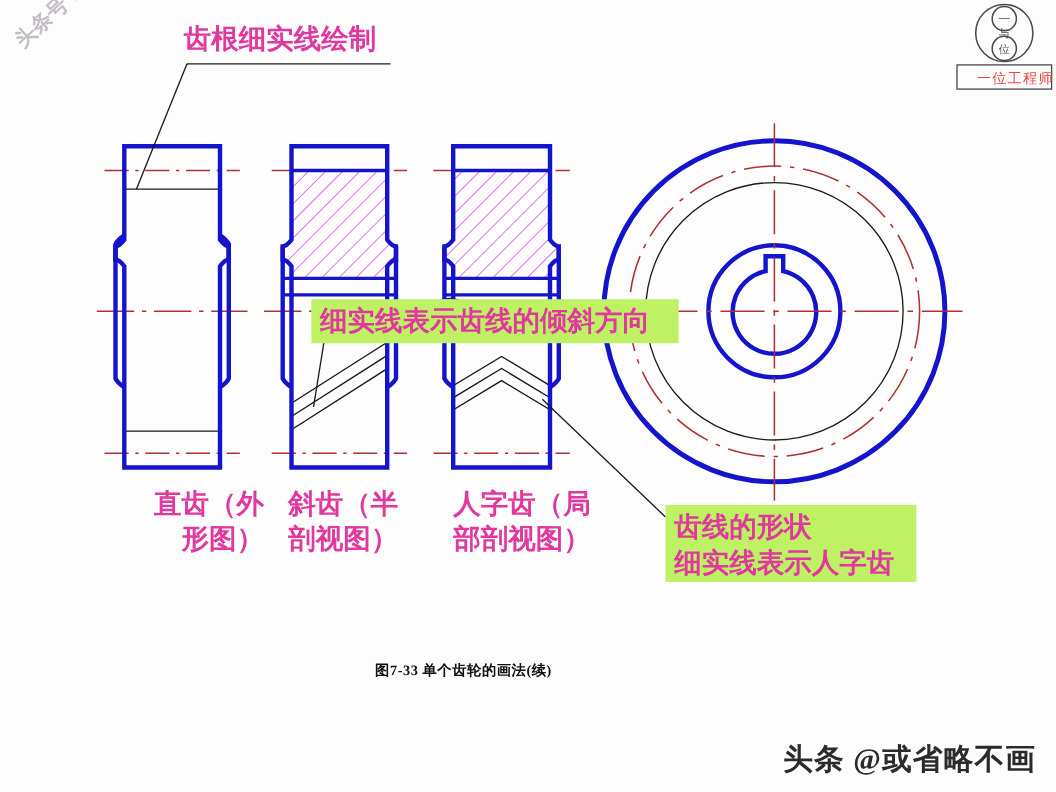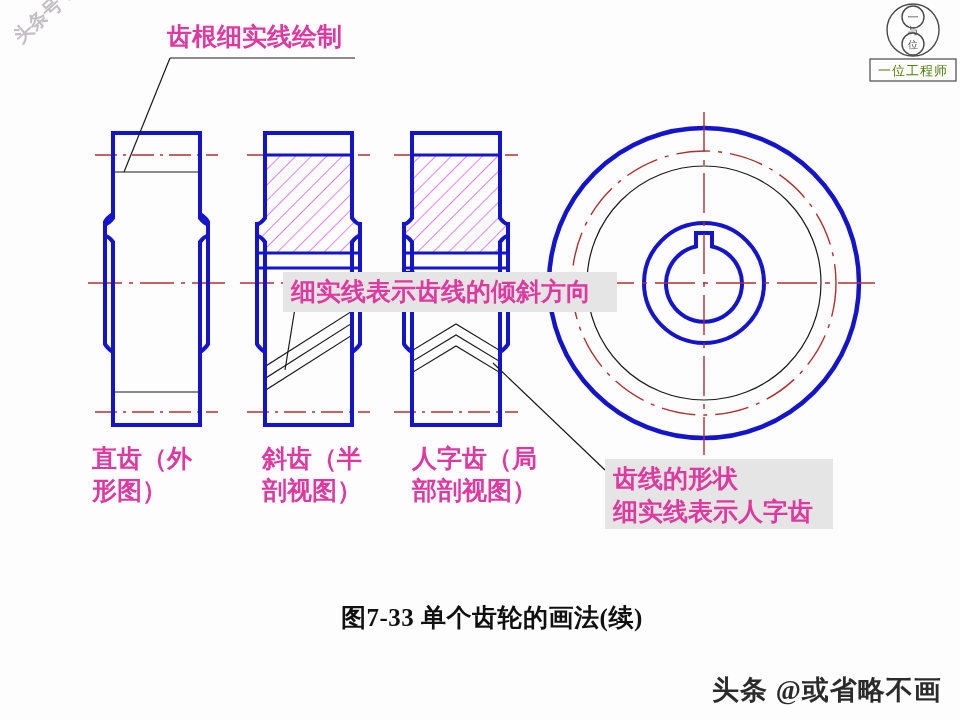--- a/index.html
+++ b/index.html
@@ -36,57 +36,57 @@
     text-align: center;
   }
   .callout-text {
     color: #e0389f;
     font-family: "Liberation Serif", "DejaVu Serif", serif;
     font-weight: bold;
     font-size: 25px;
   }
   .callout-box {
     position: absolute;
-    background: #e5e5e5;
+    background: #bef264;
     padding: 3px 8px 4px 8px;
     box-sizing: border-box;
   }
   .label {
     position: absolute;
     color: #e0389f;
     font-family: "Liberation Serif", "DejaVu Serif", serif;
     font-weight: bold;
     font-size: 25px;
     line-height: 1.28;
     white-space: pre-line;
   }
   .caption {
     position: absolute;
     color: #101010;
     font-family: "Liberation Serif", "DejaVu Serif", serif;
     font-weight: bold;
-    font-size: 25px;
+    font-size: 13px;
     letter-spacing: 0.5px;
   }
   .logo-box {
     position: absolute;
     left: 868px;
     top: 2px;
     width: 90px;
     height: 82px;
   }
   .logo-caption {
     position: absolute;
     left: 0;
     top: 60px;
     width: 90px;
-    text-align: center;
+    text-align: right;
     font-family: "Liberation Serif", "DejaVu Serif", serif;
     font-size: 13px;
-    color: #4d7c0f;
+    color: #ef4444;
     letter-spacing: 1px;
   }
   .wm-diag {
     position: absolute;
     left: 8px;
     top: 30px;
     color: #b9b2bb;
     font-family: "Liberation Serif", "DejaVu Serif", serif;
     font-size: 19px;
     font-weight: bold;
@@ -267,21 +267,21 @@
 
   <div class="callout-box" style="left:283px; top:272px; width:334px; height:40px;">
     <span class="callout-text">细实线表示齿线的倾斜方向</span>
   </div>
 
   <div class="callout-box" style="left:605px; top:459px; width:228px; height:70px;">
     <div class="callout-text">齿线的形状</div>
     <div class="callout-text">细实线表示人字齿</div>
   </div>
 
-  <div class="label" style="left:92px; top:443px; width:120px;">直齿（外
+  <div class="label" style="left:120px; top:443px; width:120px;text-align:right;">直齿（外
 形图）</div>
   <div class="label" style="left:262px; top:443px; width:120px;">斜齿（半
 剖视图）</div>
   <div class="label" style="left:412px; top:443px; width:140px;">人字齿（局
 部剖视图）</div>
 
   <div class="caption" style="left:341px; top:601px;">图7-33   单个齿轮的画法(续)</div>
 
   <div class="wm-bottom">头条 @或省略不画</div>
 

